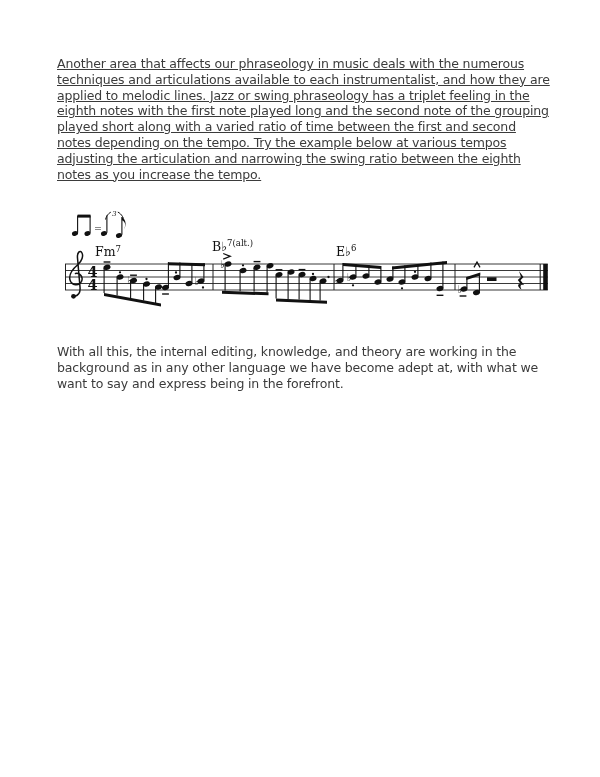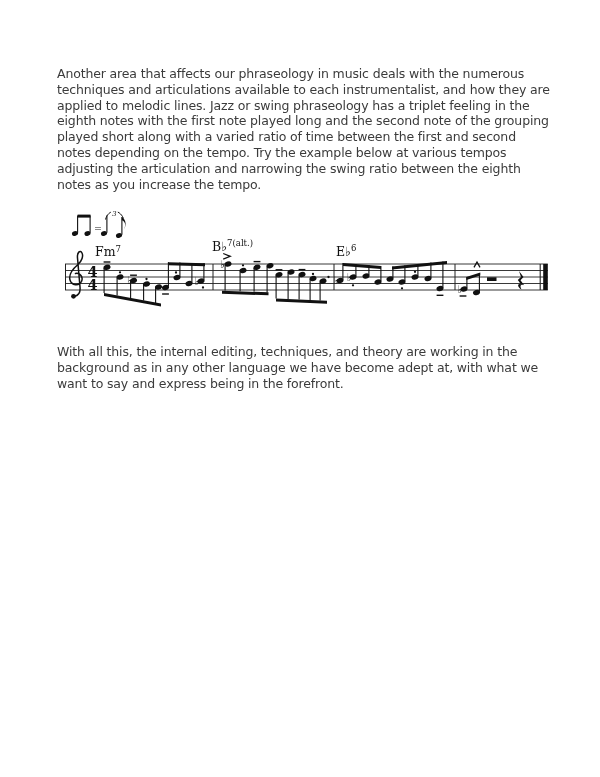--- a/index.html
+++ b/index.html
@@ -15,21 +15,21 @@
     position:absolute;
     left:57px;
     width:496px;
     margin:0;
     font-size:12.5px;
     line-height:15.8px;
     letter-spacing:-0.15px;
     color:#3b3b3b;
     text-align:left;
   }
-  .para-top{top:66px;}
+  .para-top{top:56px;text-decoration:underline;}
   .para-bottom{top:344px;}
   .music-layer{
     position:absolute;
     left:0; top:0;
     width:600px; height:777px;
     pointer-events:none;
   }
 </style>
 </head>
 <body>
@@ -158,14 +158,14 @@
       <line x1="106.9" y1="232.8" x2="106.9" y2="215.5" stroke="#111111" stroke-width="1.1"></line>
       <line x1="121.9" y1="234.8" x2="121.9" y2="217" stroke="#111111" stroke-width="1.1"></line>
       <rect x="77.6" y="214.6" width="12.9" height="3" fill="#111111"></rect>
       <path d="M0 0 C4.2 3 4.8 8 2 12.5 C4.6 7.5 3 4.5 0 3.2 Z" fill="#111111" transform="translate(121.9,217)"></path>
       <text x="94" y="230.5" font-size="9.5" fill="#111111" font-family="&quot;DejaVu Sans&quot;,&quot;Liberation Sans&quot;,sans-serif">=</text>
       <path d="M105.5 219.5 C108 209.5 119 208 123.5 218.5" fill="none" stroke="#111111" stroke-width="1"></path>
       <rect x="110.8" y="208.8" width="7" height="7.6" fill="#ffffff"></rect>
       <text x="114.3" y="215.6" font-size="6.8" fill="#111111" font-family="&quot;DejaVu Serif&quot;,&quot;Liberation Serif&quot;,serif" text-anchor="middle" font-style="italic">3</text>
     </svg>
 
-  <p class="para para-bottom">With all this, the internal editing, techniques, and theory are working in the background as in any other language we have become adept at, with what we want to say and express being in the forefront.</p>
+  <p class="para para-bottom">With all this, the internal editing, knowledge, and theory are working in the background as in any other language we have become adept at, with what we want to say and express being in the forefront.</p>
 </div>
 
 </body></html>

